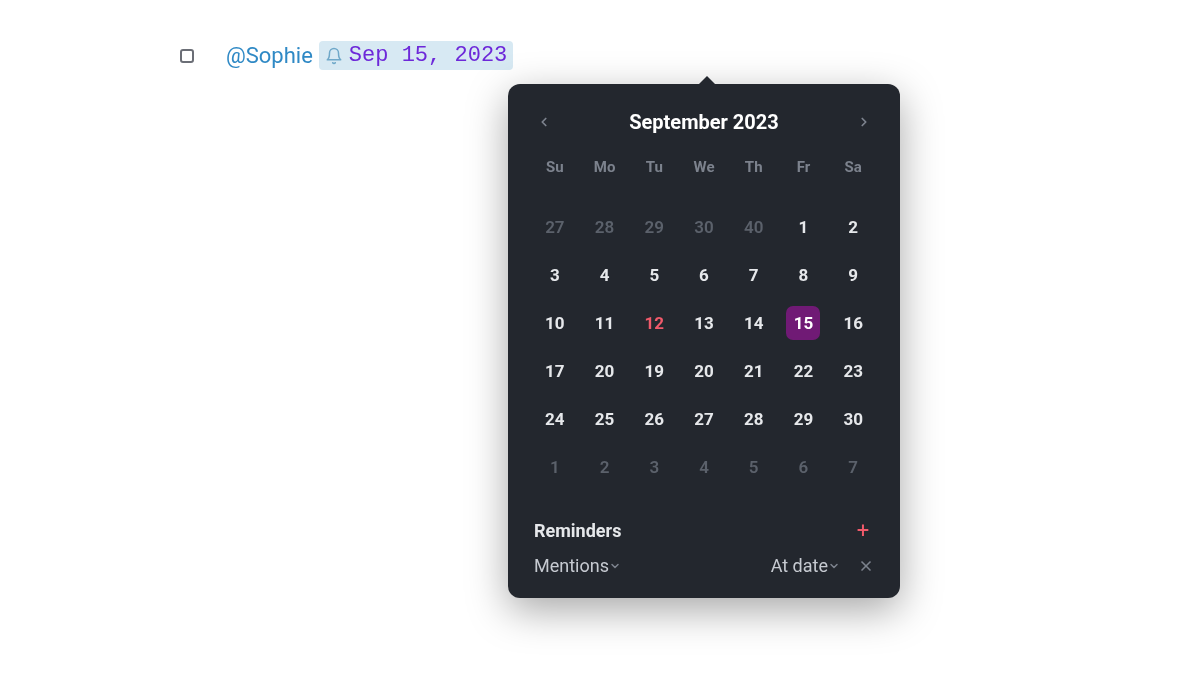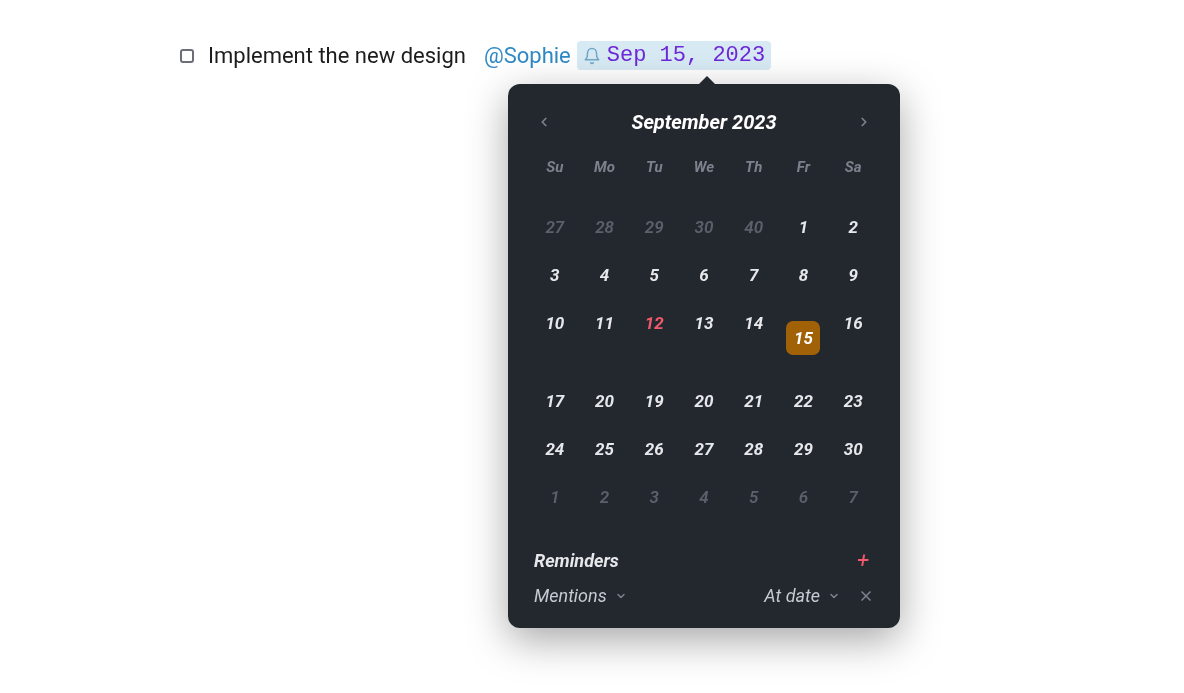--- a/index.html
+++ b/index.html
@@ -48,21 +48,20 @@
   .popover {
     position: absolute;
     top: 84px;
     left: 508px;
     width: 392px;
     background: #23272e;
     border-radius: 12px;
     box-shadow: 0 12px 40px rgba(0,0,0,0.35);
     padding: 24px 22px 22px 22px;
     color: #e6e8eb;
-    font-style: italic;
   }
   .popover::before {
     content: "";
     position: absolute;
     top: -8px;
     left: 190px;
     width: 0; height: 0;
     border-left: 9px solid transparent;
     border-right: 9px solid transparent;
     border-bottom: 9px solid #23272e;
@@ -109,24 +108,24 @@
     height: 34px;
     display: flex;
     align-items: center;
     justify-content: center;
     cursor: pointer;
     border-radius: 7px;
   }
   .day.other-month { color: #5b616b; font-weight: 600; }
   .day.today { color: #f05a6b; }
   .day.selected {
-    background: #a16207;
+    background: #701a75;
     color: #fff;
     width: 34px;
-    margin: 15px auto;
+    margin: 0 auto;
   }
   .section-row {
     display: flex;
     align-items: center;
     justify-content: space-between;
     padding: 12px 4px;
     font-size: 18px;
   }
   .section-label { font-weight: 700; color: #e6e8eb; }
   .toggle {
@@ -158,41 +157,40 @@
     align-items: center;
     justify-content: space-between;
     padding: 8px 4px 0 4px;
     font-size: 18px;
   }
   .select-chip {
     display: inline-flex;
     align-items: center;
     color: #c6cad1;
     cursor: pointer;
-    gap: 8px;
+    gap: 0;
   }
   .select-chip .chev { color: #7c828d; display: inline-flex; }
   .right-group {
     display: flex;
     align-items: center;
     gap: 18px;
   }
   .remove-btn {
     color: #7c828d;
     cursor: pointer;
     display: inline-flex;
   }
   svg { display: block; }
 </style>
 </head>
 <body>
 
 <div class="task-line">
   <span class="checkbox"></span>
-  <span>Implement the new design</span>
   <span class="mention">@Sophie</span>
   <span class="date-chip">
     <span class="bell-icon">
       <svg width="18" height="18" viewBox="0 0 24 24" fill="none" stroke="#6fa8c9" stroke-width="2" stroke-linecap="round" stroke-linejoin="round">
         <path d="M18 8a6 6 0 1 0-12 0c0 7-3 9-3 9h18s-3-2-3-9"></path>
         <path d="M13.7 21a2 2 0 0 1-3.4 0"></path>
       </svg>
     </span>
     <span>Sep 15, 2023</span>
   </span>

